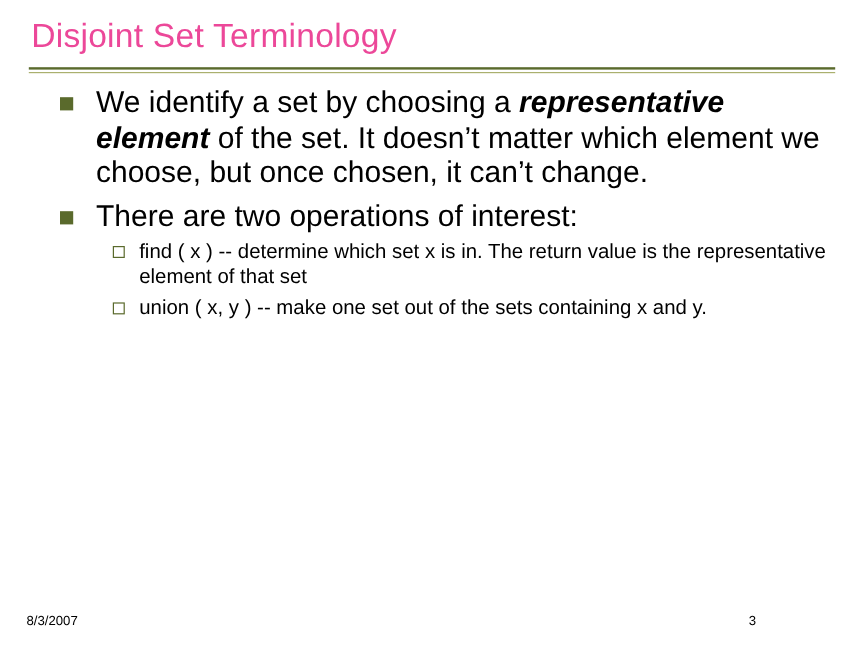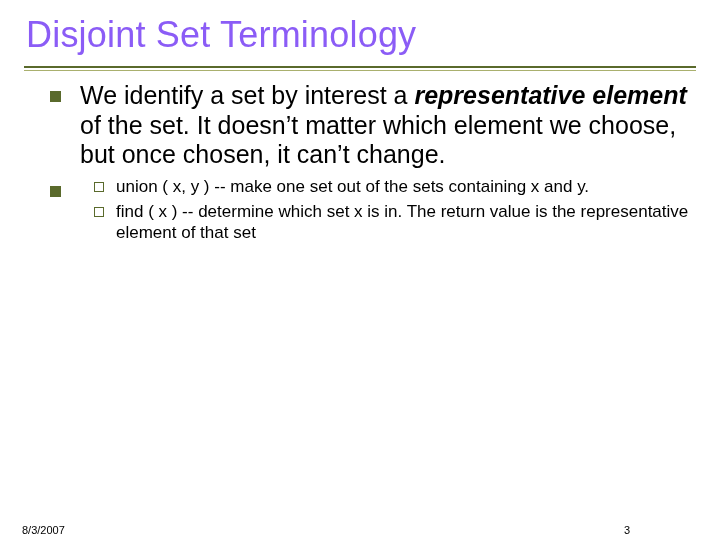--- a/index.html
+++ b/index.html
@@ -10,22 +10,22 @@
     position: relative;
     overflow: hidden;
   }
   .slide {
     width: 720px;
     height: 540px;
     position: relative;
     padding: 14px 24px 0 24px;
   }
   .title {
-    font-size: 36px;
-    color: #8b5cf6;
+    font-size: 28px;
+    color: #ec4899;
     letter-spacing: 0.2px;
     padding-left: 2px;
     padding-bottom: 8px;
   }
   .title-rule-wrap {
     margin-top: 2px;
   }
   .title-rule1 {
     border-top: 2px solid #5a6a2c;
   }
@@ -75,21 +75,21 @@
     left: -22px;
     top: 6px;
     width: 8px;
     height: 8px;
     border: 1px solid #5a6a2c;
     background: #fff;
   }
   .bi { font-weight: bold; font-style: italic; }
   .footer {
     position: absolute;
-    bottom: 4px;
+    bottom: 16px;
     left: 0;
     width: 652px;
     height: 18px;
     font-size: 11px;
     color: #000;
   }
   .footer .date { position: absolute; left: 22px; bottom: 0; }
   .footer .source { position: absolute; left: 50%; transform: translateX(-50%); bottom: 0; }
   .footer .page { position: absolute; right: 22px; bottom: 0; }
 </style>
@@ -99,29 +99,30 @@
 <div class="slide">
   <div class="title">Disjoint Set Terminology</div>
   <div class="title-rule-wrap">
     <div class="title-rule1"></div>
     <div class="title-rule2"></div>
   </div>
 
   <div class="body-area">
     <ul class="level1">
       <li>
-        <span>We identify a set by interest a </span><span class="bi">representative element</span><span> of the set. It doesn’t matter which element we choose, but once chosen, it can’t change.</span>
+        <span>We identify a set by choosing a </span><span class="bi">representative element</span><span> of the set. It doesn’t matter which element we choose, but once chosen, it can’t change.</span>
       </li>
       <li>
+        <span>There are two operations of interest:</span>
         <ul class="level2">
           <li>
-            <span>union ( x, y ) -- make one set out of the sets containing x and y.</span>
+            <span>find ( x ) -- determine which set x is in. The return value is the representative element of that set</span>
           </li>
           <li>
-            <span>find ( x ) -- determine which set x is in. The return value is the representative element of that set</span>
+            <span>union ( x, y ) -- make one set out of the sets containing x and y.</span>
           </li>
         </ul>
       </li>
     </ul>
   </div>
 
   <div class="footer">
     <div class="date">8/3/2007</div>
     <div class="page">3</div>
   </div>

